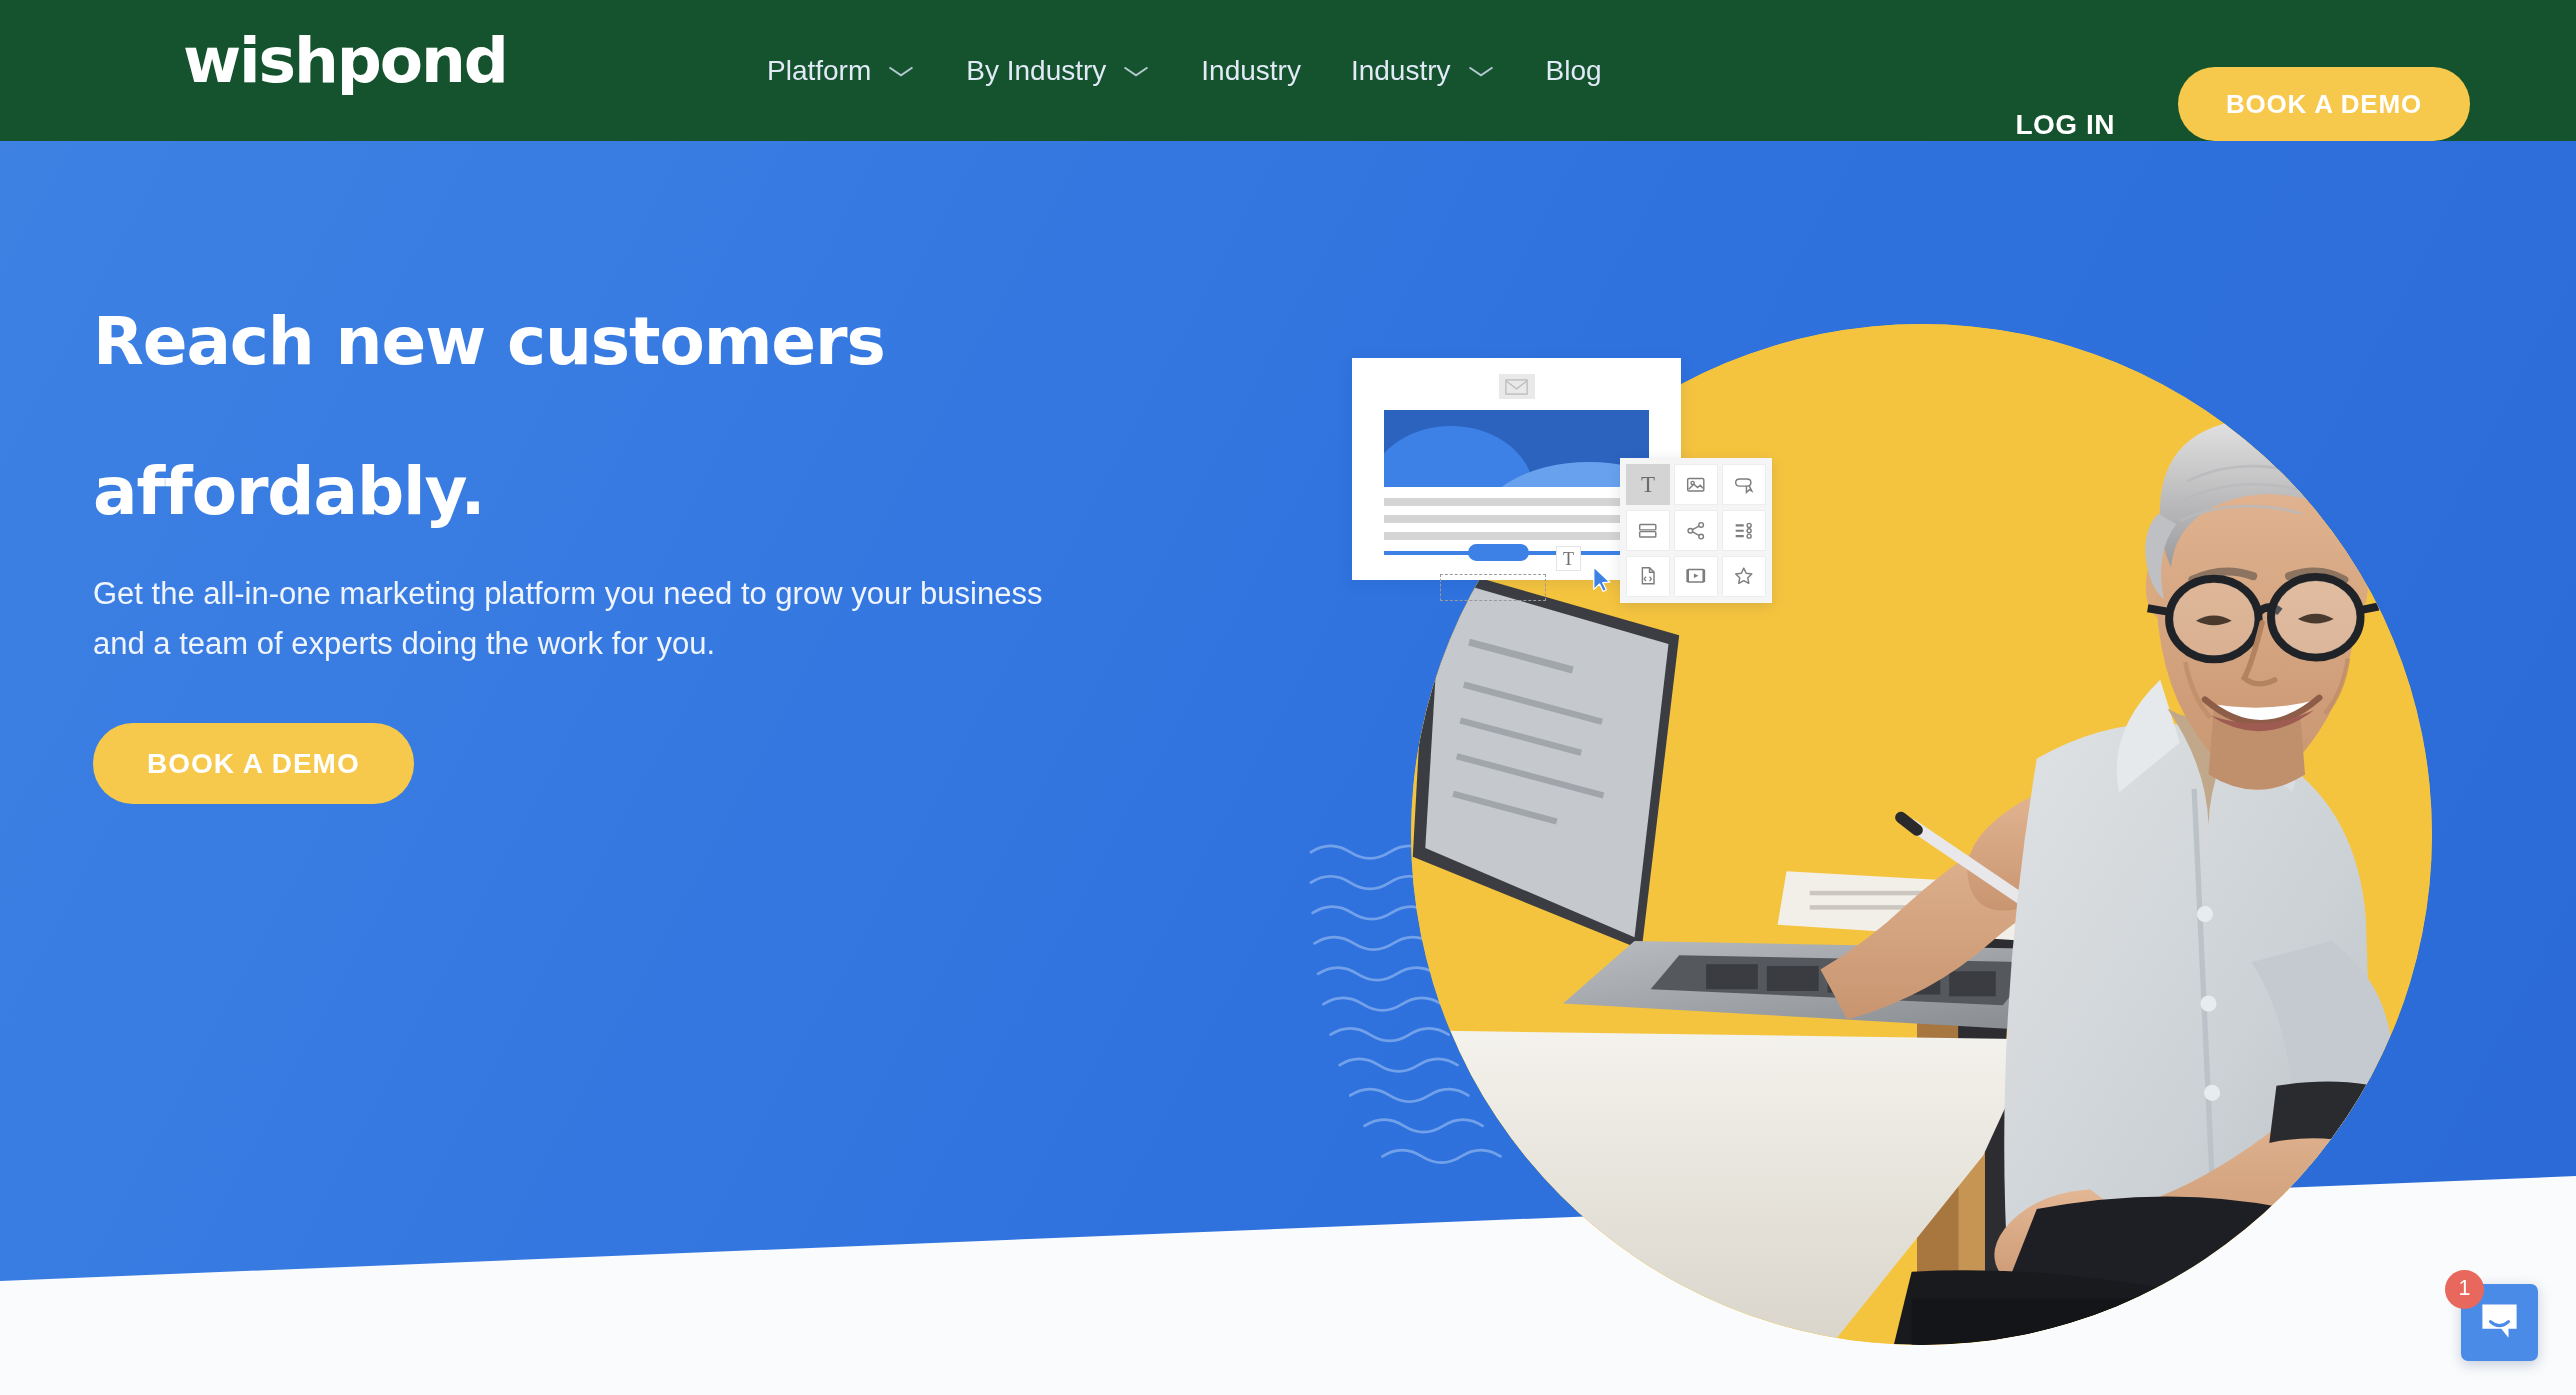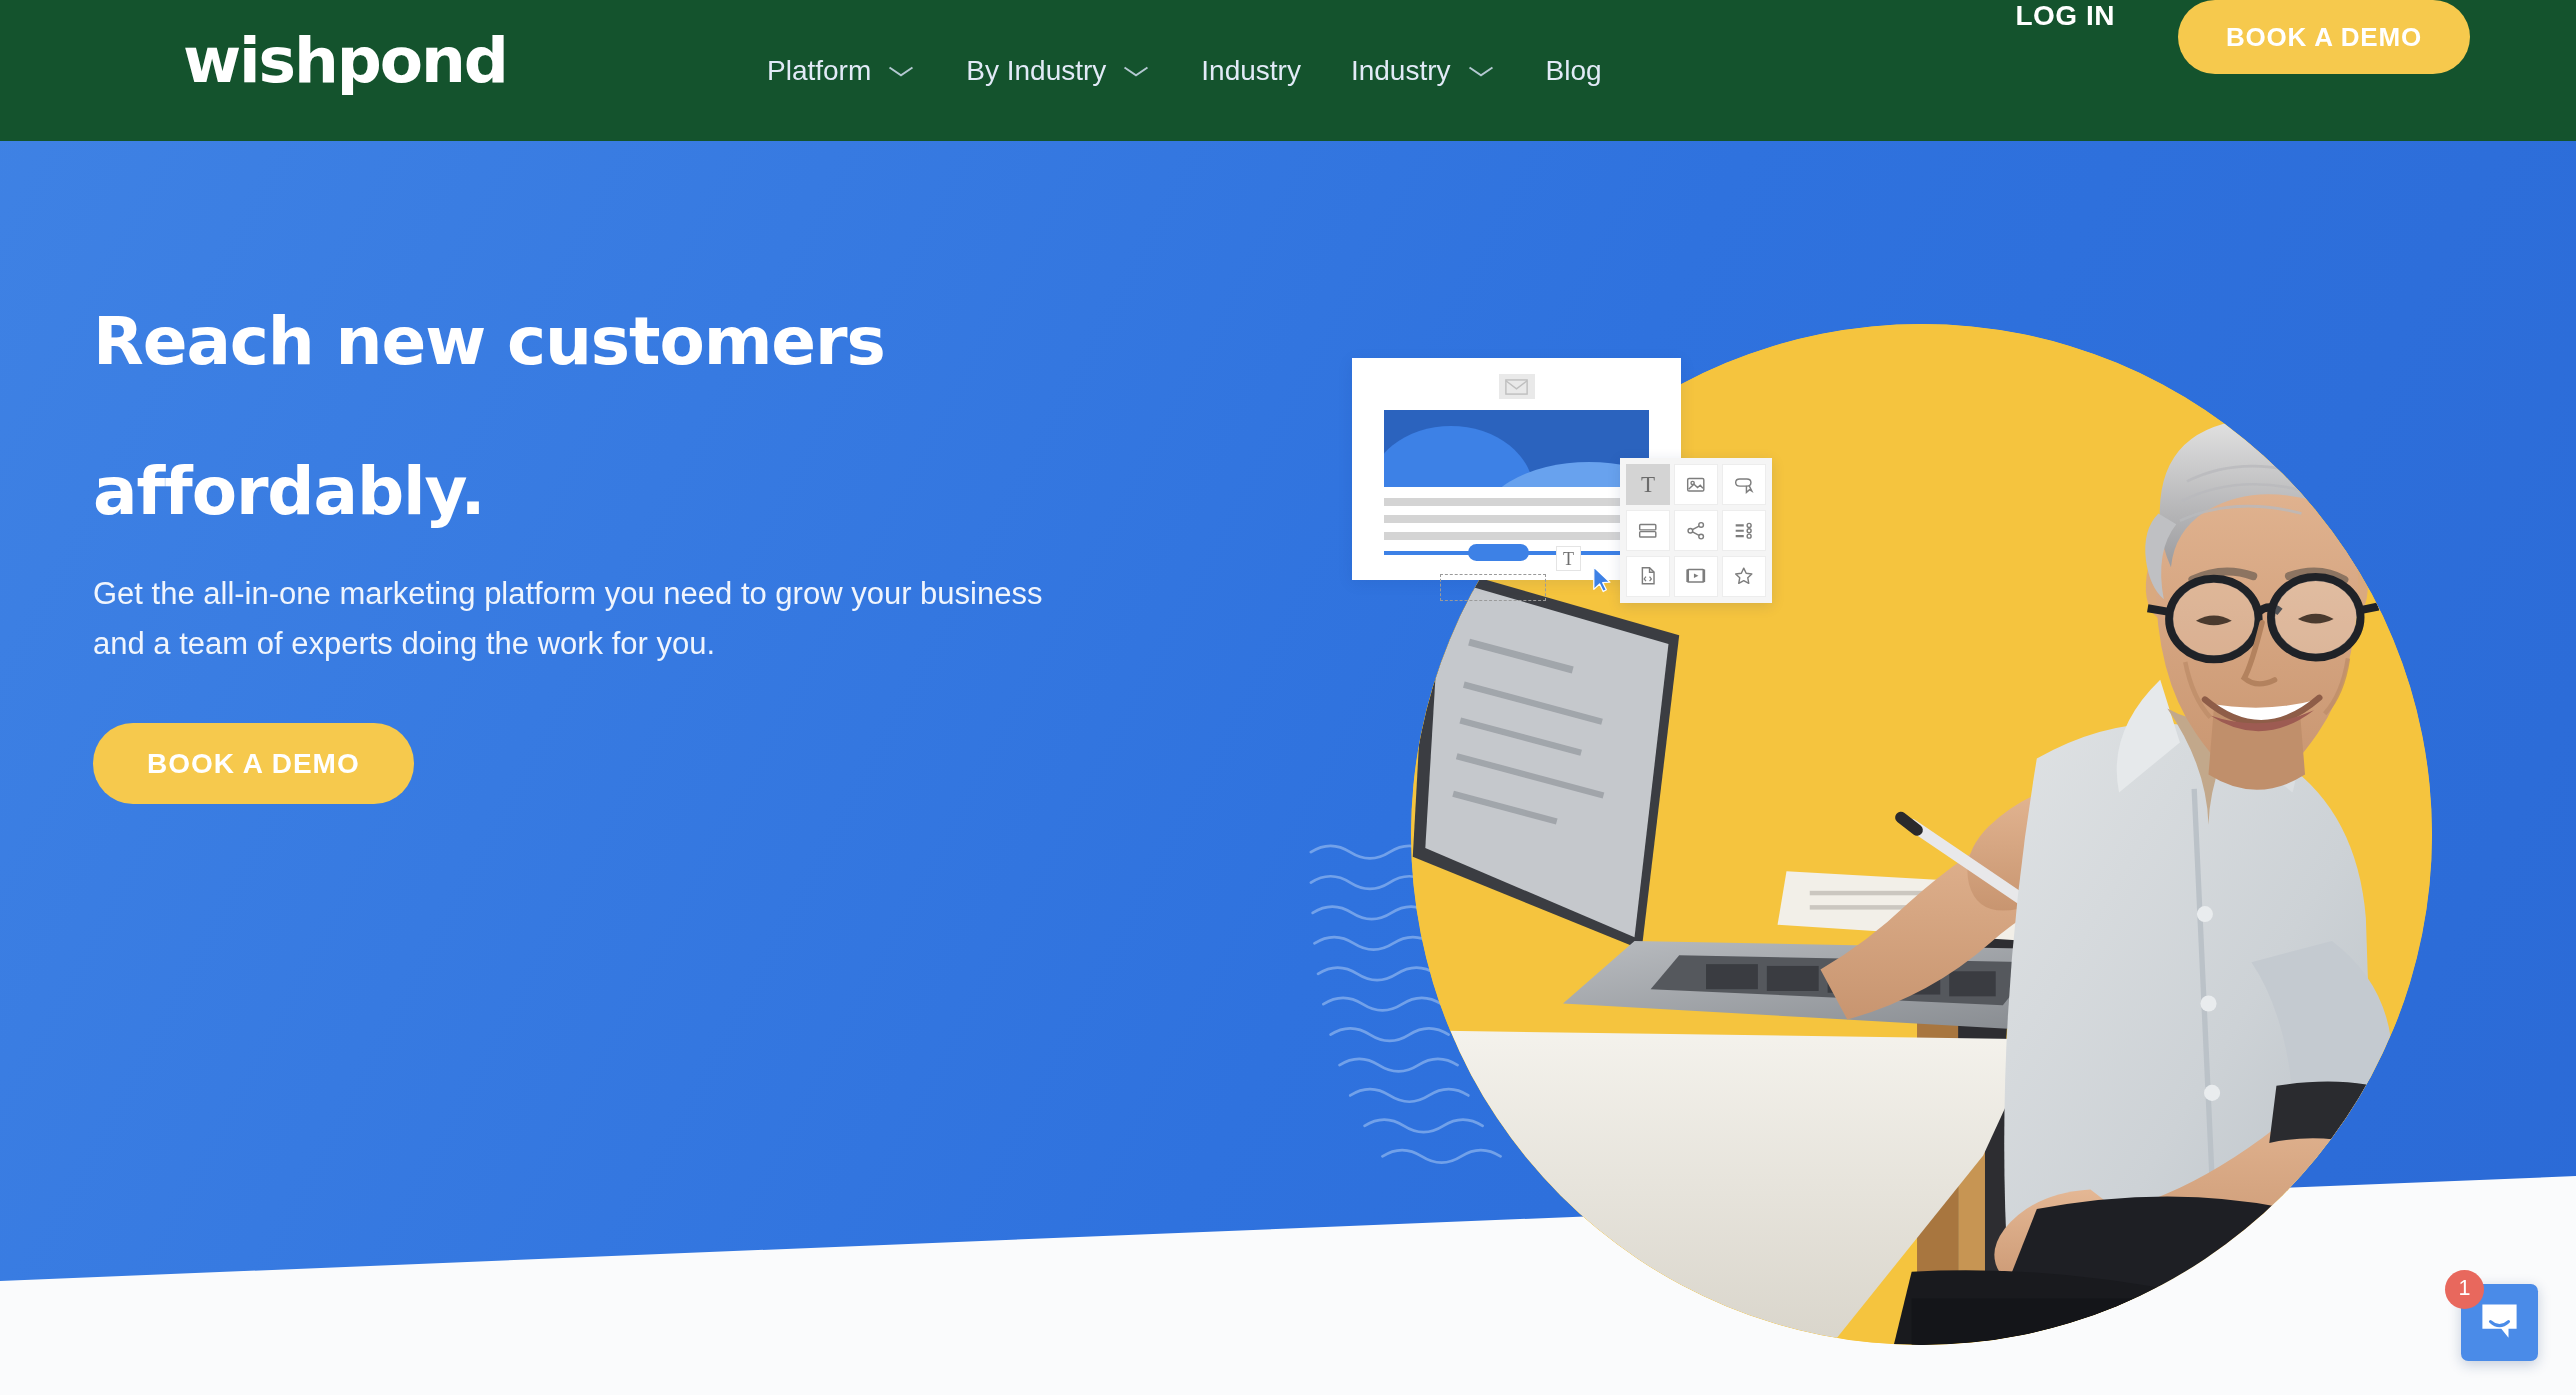--- a/index.html
+++ b/index.html
@@ -37,21 +37,21 @@
   .nav-item{
     display:flex; align-items:center; height:176px;
     color:#E2EAF7; font-size:28px; font-weight:400;
     margin-right:50px; cursor:pointer; white-space:nowrap;
   }
   .nav-item:last-child{ margin-right:0; }
   .nav-label{ line-height:1; }
   .chev{ width:30px; height:16px; margin-left:15px; display:block; opacity:.82; }
   .chev svg{ display:block; width:30px; height:16px; }
 
-  .header-right{ position:absolute; right:106px; top:0; height:141px; display:flex; align-items:flex-start; }
+  .header-right{ position:absolute; right:106px; top:0; height:141px; display:flex; align-items:flex-end; }
   .login-link{
     color:#FFFFFF; font-size:28px; font-weight:bold; letter-spacing:0.5px;
     margin-right:63px; cursor:pointer; white-space:nowrap;
   }
   .btn-demo-nav{
     background:#F6C94D; color:#FFFFFF; border:none;
     font-family:inherit; font-size:26px; font-weight:bold; letter-spacing:0.8px;
     padding:0 48px; height:74px; border-radius:38px; cursor:pointer; white-space:nowrap;
   }
 

